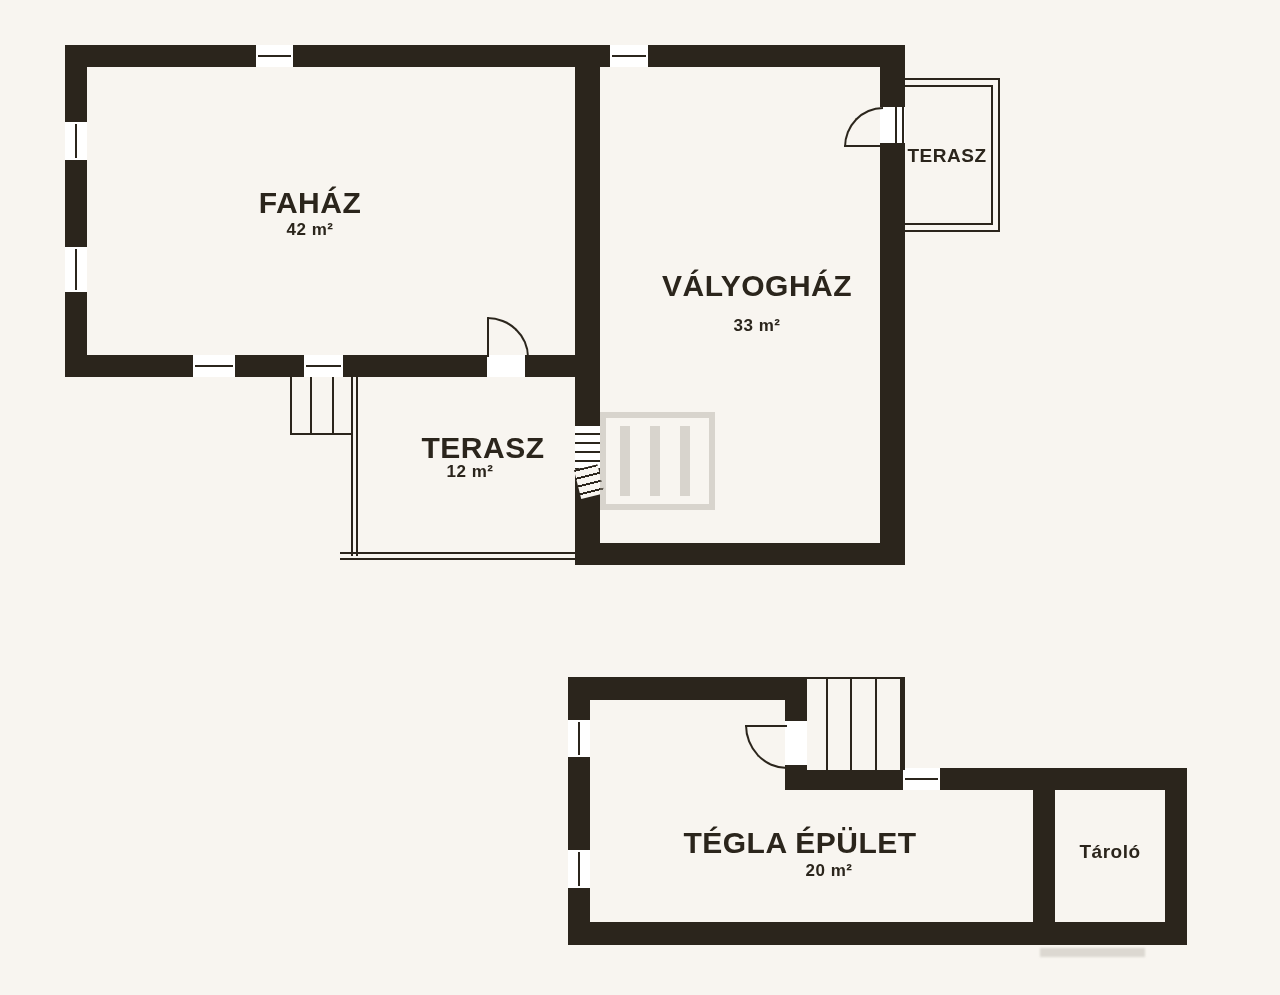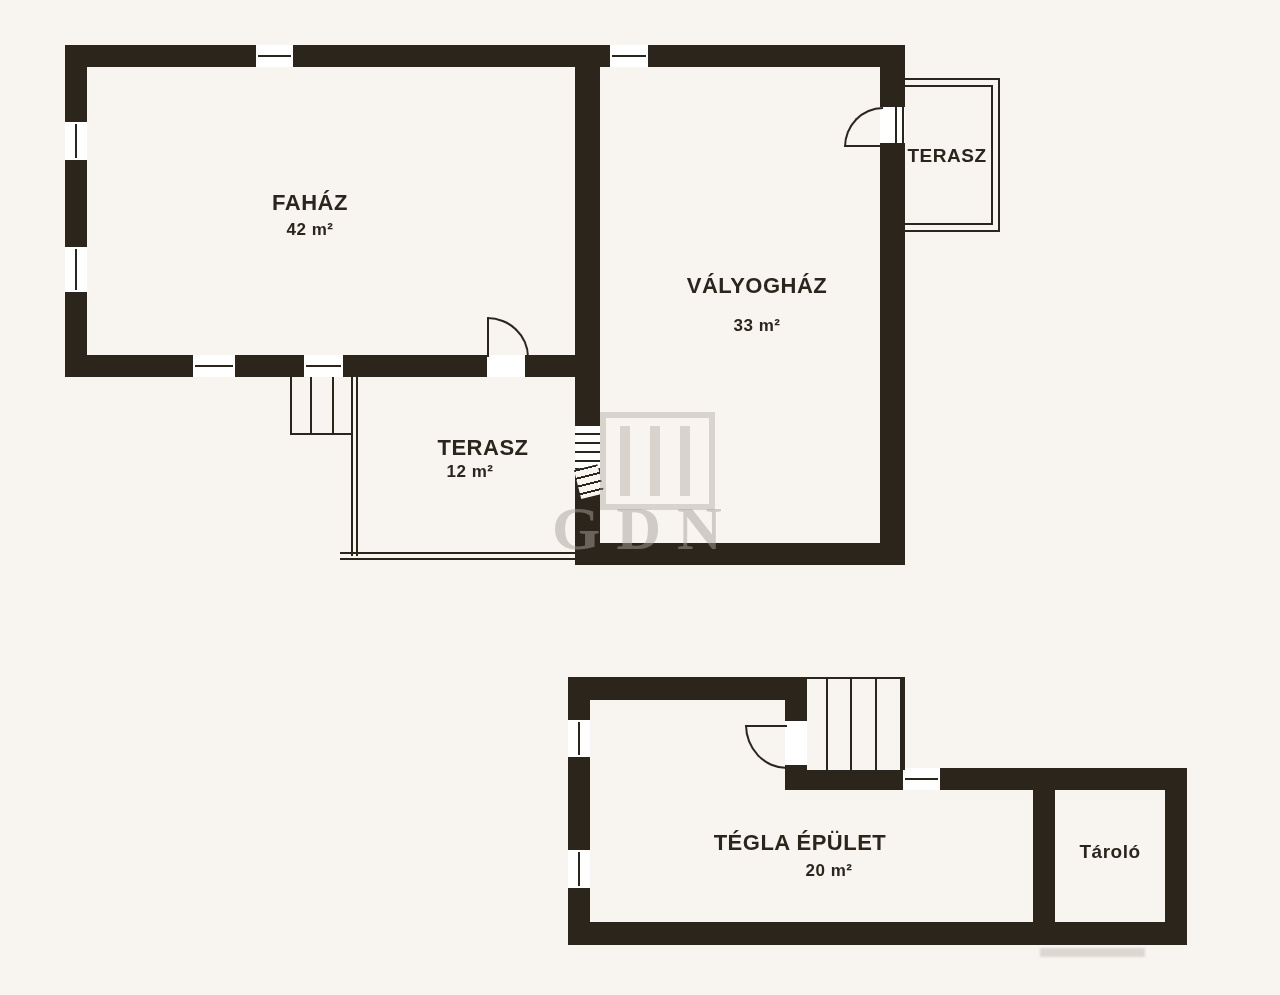--- a/index.html
+++ b/index.html
@@ -27,21 +27,21 @@
     border-bottom:2px solid #2b251c;border-left:2px solid #2b251c;border-top:2px solid #2b251c;}
   
   .dbl-v{position:absolute;border-left:2px solid #2b251c;border-right:2px solid #2b251c;}
   .dbl-h{position:absolute;border-top:2px solid #2b251c;border-bottom:2px solid #2b251c;}
   .thin-rect{position:absolute;border:2px solid #2b251c;}
   .stairs{position:absolute;background:#f8f5f0;}
   .step{position:absolute;background:#2b251c;}
   
   .lbl{position:absolute;transform:translate(-50%,-50%);font-weight:bold;
     white-space:nowrap;letter-spacing:0.5px;line-height:1;}
-  .name{font-size:22px;text-align:center;}
+  .name{font-size:30px;text-align:center;}
   .name-sm{font-size:19px;}
   .area{font-size:17px;}
   
   .wm-text{position:absolute;transform:translate(-50%,-50%);
     font-family:"Liberation Serif","DejaVu Serif",serif;font-weight:bold;
     font-size:62px;letter-spacing:16px;color:rgba(168,162,153,0.50);}
   .wm-icon{position:absolute;border:6px solid rgba(168,162,153,0.40);}
   .wm-icon span{position:absolute;top:8px;bottom:8px;width:10px;background:rgba(168,162,153,0.40);}
   .wm-smudge{position:absolute;background:rgba(168,162,153,0.35);filter:blur(1px);}
 </style>
@@ -118,16 +118,15 @@
   <div class="lbl name" style="left:800px;top:843px;">TÉGLA ÉPÜLET</div>
   <div class="lbl area" style="left:797px;top:870px;margin-left:32px;">20 m²</div>
 
   <div class="lbl name-sm" style="left:1110px;top:851px;">Tároló</div>
 
   <div class="wm-icon" style="left:600px;top:412px;width:103px;height:86px;">
     <span style="left:14px;"></span>
     <span style="left:44px;"></span>
     <span style="left:74px;"></span>
   </div>
-  <div class="wm-text" style="left:645px;top:528px;">GDN</div>
   <div class="wm-smudge" style="left:1040px;top:948px;width:105px;height:9px;"></div>
 
 </div>
 
 </body></html>

